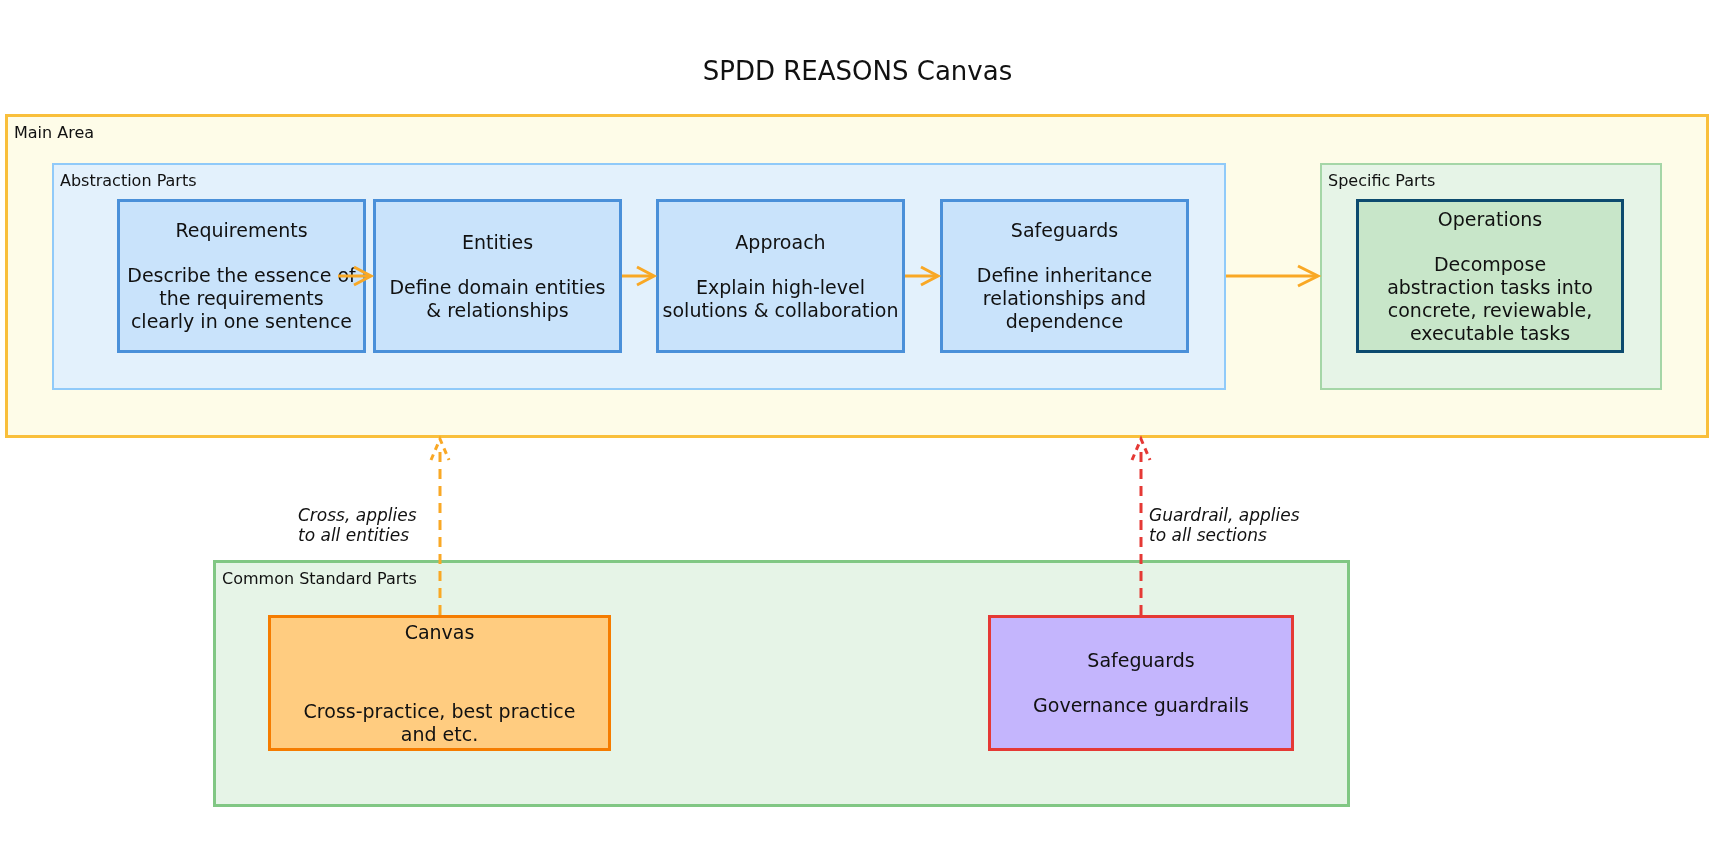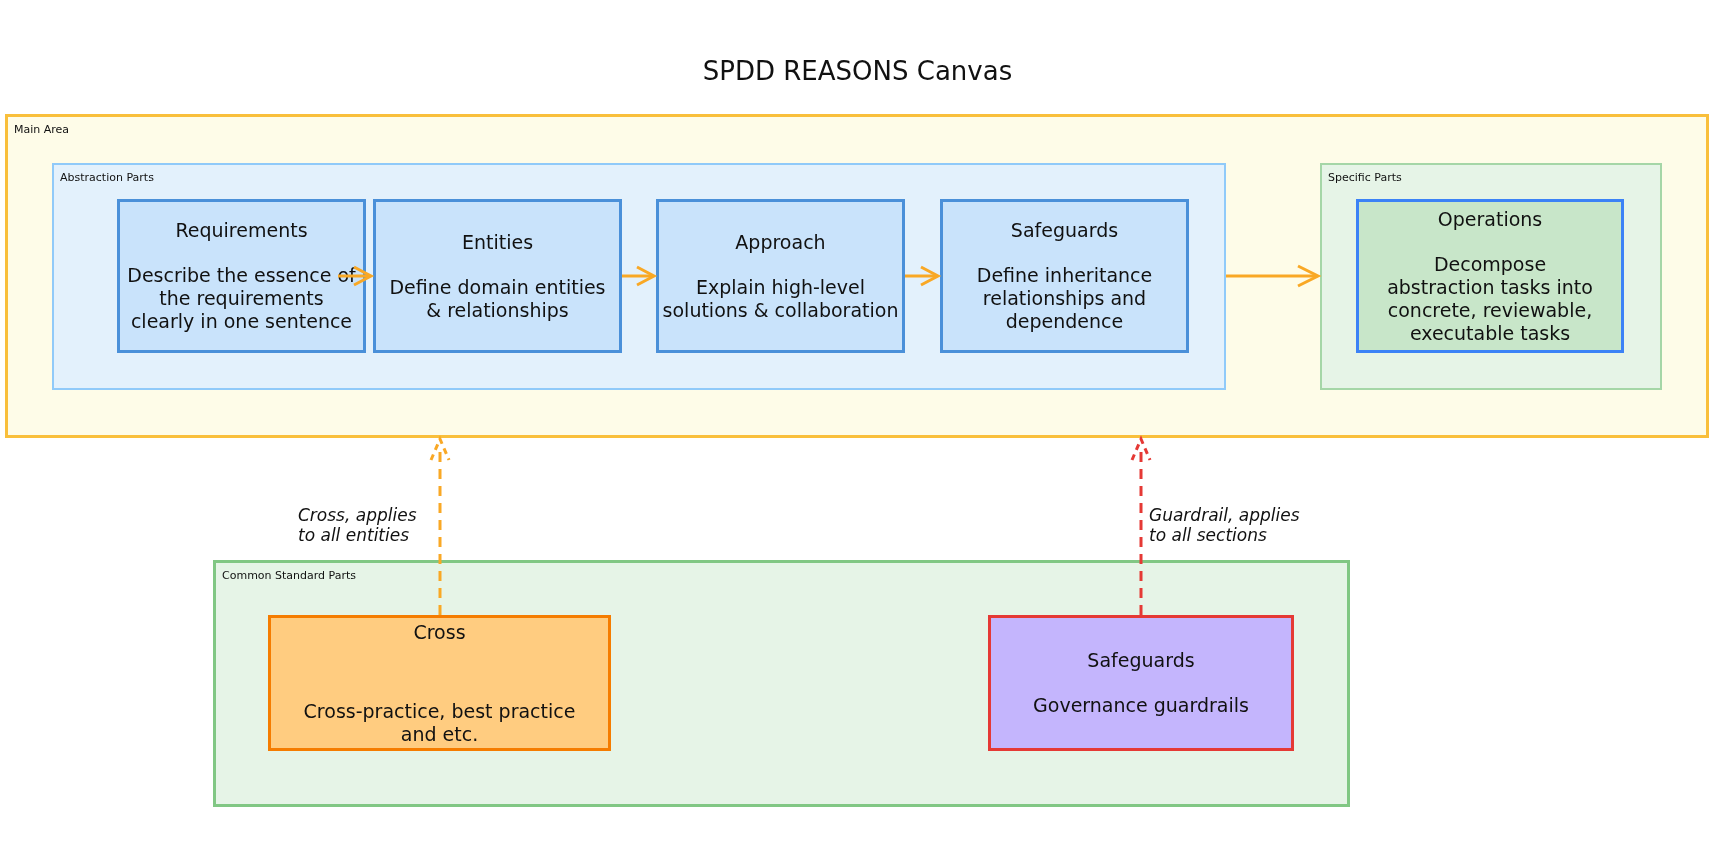--- a/index.html
+++ b/index.html
@@ -1,29 +1,29 @@
 <!DOCTYPE html>
 <html><head>
 <meta charset="utf-8">
 <style>
   html, body { margin:0; padding:0; background:#ffffff; }
   body { width:1715px; height:857px; position:relative; overflow:hidden;
          font-family:"DejaVu Sans","Liberation Sans",sans-serif; color:#111; }
   .abs { position:absolute; box-sizing:border-box; }
   #title { left:0; width:1715px; top:56px; text-align:center; font-size:26px; color:#111; }
-  .group-label { position:absolute; left:6px; top:6px; font-size:11px; color:#111; white-space:nowrap; }
+  .group-label { position:absolute; left:6px; top:6px; font-size:16px; color:#111; white-space:nowrap; }
   #main-area { left:5px; top:114px; width:1704px; height:324px; background:#fefce8; border:3px solid #f9bf3b; }
   #abstraction { left:52px; top:163px; width:1174px; height:227px; background:#e3f1fc; border:2px solid #90caf9; }
   #specific { left:1320px; top:163px; width:342px; height:227px; background:#e6f4e7; border:2px solid #a5d6a7; }
   #common { left:213px; top:560px; width:1137px; height:247px; background:#e6f4e7; border:3px solid #81c784; }
   .node { display:flex; flex-direction:column; justify-content:center; align-items:center;
           text-align:center; font-size:19px; line-height:23px; color:#111; }
   .node .node-title { margin-bottom:22px; }
   .node-blue { background:#c9e3fb; border:3px solid #4a90d9; }
-  .node-green { background:#c8e6c9; border:3px solid #3b82f6; }
+  .node-green { background:#c8e6c9; border:3px solid #0c4a6e; }
   .node-orange { background:#ffcc80; border:3px solid #f57c00; }
   .node-red { background:#c4b5fd; border:3px solid #e53935; }
   #n-req { left:89px; top:199px; width:249px; height:154px;margin-left:28px; }
   #n-ent { left:373px; top:199px; width:249px; height:154px; }
   #n-app { left:656px; top:199px; width:249px; height:154px; }
   #n-str { left:940px; top:199px; width:249px; height:154px; }
   #n-ops { left:1356px; top:199px; width:268px; height:154px; }
   #n-norms { left:268px; top:615px; width:343px; height:136px; }
   #n-safe { left:988px; top:615px; width:306px; height:136px; }
   .edge-label { font-size:17px; font-style:italic; line-height:20px; color:#111; white-space:nowrap; }
@@ -71,21 +71,21 @@
   <div class="node-title">Safeguards</div>
   <div style="padding:0 20px;">Define inheritance relationships and dependence</div>
 </div>
 
 <div id="n-ops" class="abs node node-green">
   <div class="node-title">Operations</div>
   <div style="padding:0 28px;">Decompose abstraction tasks into concrete, reviewable, executable tasks</div>
 </div>
 
 <div id="n-norms" class="abs node node-orange">
-  <div class="node-title">Cross</div>
+  <div class="node-title">Canvas</div>
   <div style="padding:0 12px;margin-top:34px;">Cross-practice, best practice and etc.</div>
 </div>
 
 <div id="n-safe" class="abs node node-red">
   <div class="node-title">Safeguards</div>
   <div>Governance guardrails</div>
 </div>
 
 <div id="lbl-cross" class="abs edge-label">
   <span style="display:inline-block; width:140px; white-space:normal;">Cross, applies to all entities</span>

